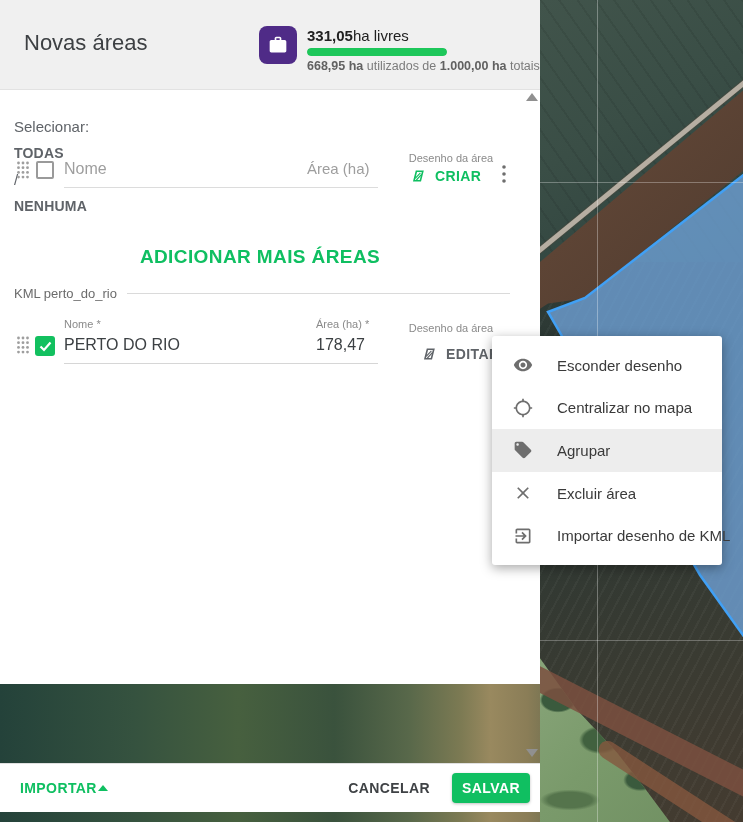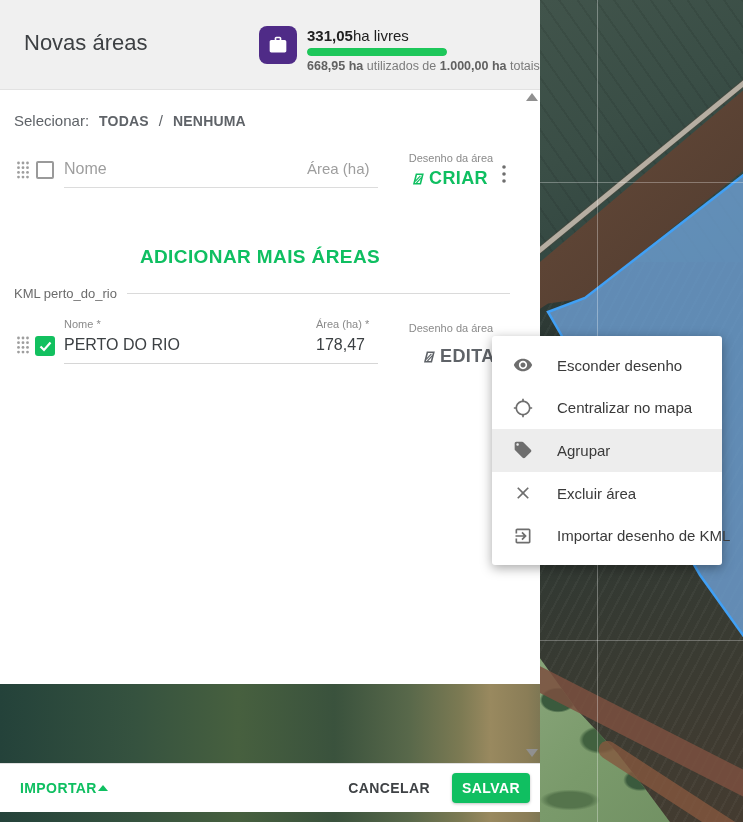--- a/index.html
+++ b/index.html
@@ -55,34 +55,34 @@
   .usage-icon{ position:absolute; left:259px; top:26px; width:38px; height:38px; border-radius:8px;
     background:#4f2b87; display:flex; align-items:center; justify-content:center; }
   .usage-block{ position:absolute; left:307px; top:27px; }
   .usage-line1{ font-size:15px; color:#212121; white-space:nowrap; }
   .usage-line1 .val{ font-weight:bold;text-align:center; }
   .progress-track{ margin-top:4px; width:140px; height:8px; border-radius:4px; background:#e0e0e0; overflow:hidden; }
   .progress-fill{ height:100%; width:100%; background:#1dc75a; border-radius:4px; }
   .usage-line2{ margin-top:3px; font-size:12.5px; color:#7b7b7b; white-space:nowrap; }
   .usage-line2 b{ color:#616161; }
 
-  .select-row{ position:absolute; left:14px; top:112px; font-size:15px; color:#5f6368; display:flex; gap:10px; align-items:baseline;}
+  .select-row{ position:absolute; left:14px; top:118px; font-size:15px; color:#5f6368; display:flex; gap:10px; align-items:baseline;flex-direction:column;}
   .select-link{ font-weight:bold; font-size:14px; color:#5f6368; cursor:pointer; letter-spacing:.2px; }
 
   .drag-handle{ position:absolute; width:14px; height:20px; }
   .cb-empty{ position:absolute; width:18px; height:18px; border:2px solid #9a9a9a; border-radius:2px; background:#fff; }
   .cb-checked{ position:absolute; width:20px; height:20px; border-radius:3px; background:#12c05f;
     display:flex; align-items:center; justify-content:center; }
 
   .input-line{ position:absolute; border-bottom:1px solid #dcdcdc; font-size:16px; color:#3c4043; height:28px; }
   .input-line .ph{ color:#9e9e9e; }
   .tiny-label{ position:absolute; font-size:11px; color:#8a8a8a; white-space:nowrap; }
 
   .draw-label{ position:absolute; width:110px; text-align:center; font-size:11px; color:#8a8a8a; }
-  .draw-btn{ position:absolute; display:flex; align-items:center; gap:3px; font-size:18px; font-weight:bold;
+  .draw-btn{ position:absolute; display:flex; align-items:center; gap:9px; font-size:14px; font-weight:bold;
     letter-spacing:.4px; cursor:pointer; }
   .draw-btn.green{ color:#0fbf61; }
   .draw-btn.gray{ color:#5f6368; }
 
   .kebab{ position:absolute; width:20px; height:22px; display:flex; align-items:center; justify-content:center; cursor:pointer; }
 
   .add-more{ position:absolute; left:0; top:246px; width:520px; text-align:center; font-size:19px;
     font-weight:bold; color:#0fbf61; letter-spacing:.4px; cursor:pointer; }
 
   .kml-row{ position:absolute; left:14px; top:286px; width:496px; display:flex; align-items:center; }

